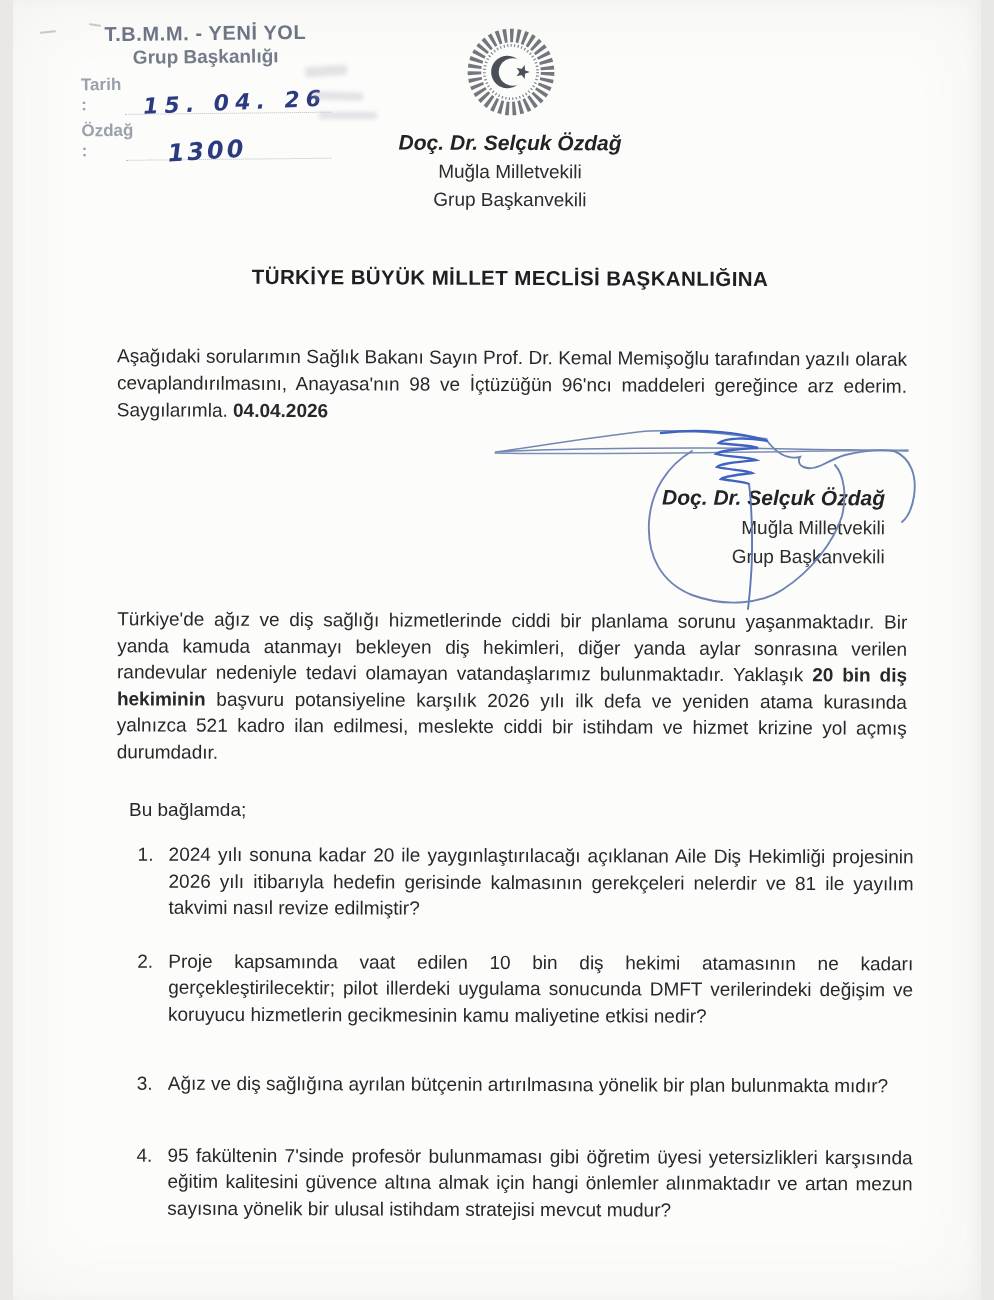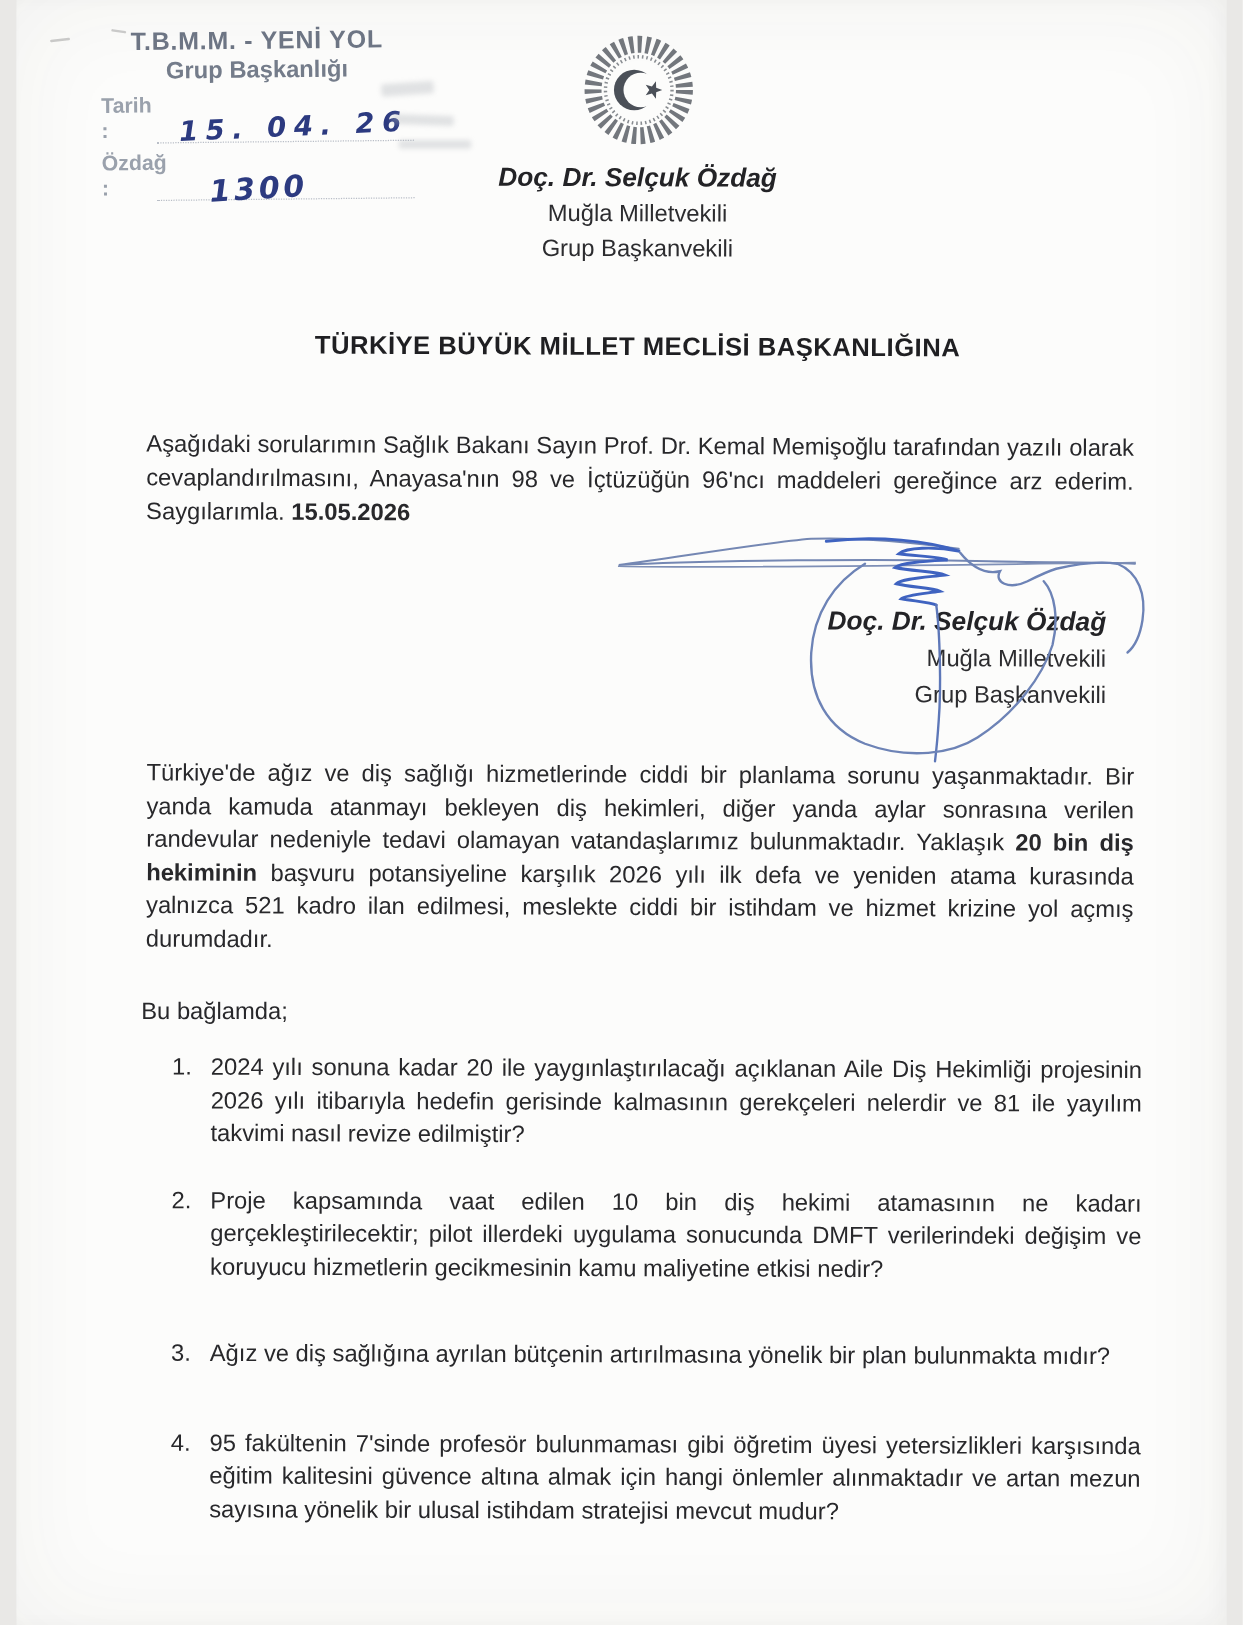--- a/index.html
+++ b/index.html
@@ -46,21 +46,21 @@
   }
   
   .para{
     position:absolute;left:104px;width:790px;
     font-size:19px;line-height:27px;text-align:justify;color:#28282b;
     transform:rotate(0.25deg);
   }
   .petition{top:344px;}
   .statement{top:608px;line-height:26.5px;}
   .b{font-weight:700;}
-  .context{position:absolute;left:100px;top:799px;font-size:19px;color:#28282b;}
+  .context{position:absolute;left:116px;top:799px;font-size:19px;color:#28282b;}
   
   .sign-names{
     position:absolute;right:96px;top:486px;text-align:right;transform:rotate(0.2deg);
   }
   .sign-name{font-size:21px;font-weight:700;font-style:italic;color:#232326;}
   .sign-t1,.sign-t2{font-size:19px;margin-top:7px;color:#2c2c2f;}
   .sig-svg{position:absolute;left:448px;top:421px;width:504px;height:200px;pointer-events:none;}
   
   .qlist{position:absolute;left:124px;top:843px;width:776px;transform:rotate(0.2deg);}
   .q{display:flex;margin:0;} 
@@ -109,21 +109,21 @@
   </svg>
 
   <div class="addressee">
     <div class="addr-name">Doç. Dr. Selçuk Özdağ</div>
     <div class="addr-t1">Muğla Milletvekili</div>
     <div class="addr-t2">Grup Başkanvekili</div>
   </div>
 
   <div class="heading">TÜRKİYE BÜYÜK MİLLET MECLİSİ BAŞKANLIĞINA</div>
 
-  <div class="para petition"><span>Aşağıdaki sorularımın Sağlık Bakanı Sayın Prof. Dr. Kemal Memişoğlu tarafından yazılı olarak cevaplandırılmasını, Anayasa'nın 98 ve İçtüzüğün 96'ncı maddeleri gereğince arz ederim. Saygılarımla. </span><span class="b">15.05.2026</span></div>
+  <div class="para petition"><span>Aşağıdaki sorularımın Sağlık Bakanı Sayın Prof. Dr. Kemal Memişoğlu tarafından yazılı olarak cevaplandırılmasını, Anayasa'nın 98 ve İçtüzüğün 96'ncı maddeleri gereğince arz ederim. Saygılarımla. </span><span class="b">04.04.2026</span></div>
 
   <div class="sign-names">
     <div class="sign-name">Doç. Dr. Selçuk Özdağ</div>
     <div class="sign-t1">Muğla Milletvekili</div>
     <div class="sign-t2">Grup Başkanvekili</div>
   </div>
 
   <svg class="sig-svg" viewBox="0 0 504 200">
     <g fill="none" stroke-linecap="round">
       <path stroke="#7487b3" stroke-width="1.6" d="M 306 18 C 255 11, 215 9, 188 10 C 150 13, 80 25, 34 31 C 100 27, 250 26, 330 28 C 380 29, 425 29, 447 30"></path>

